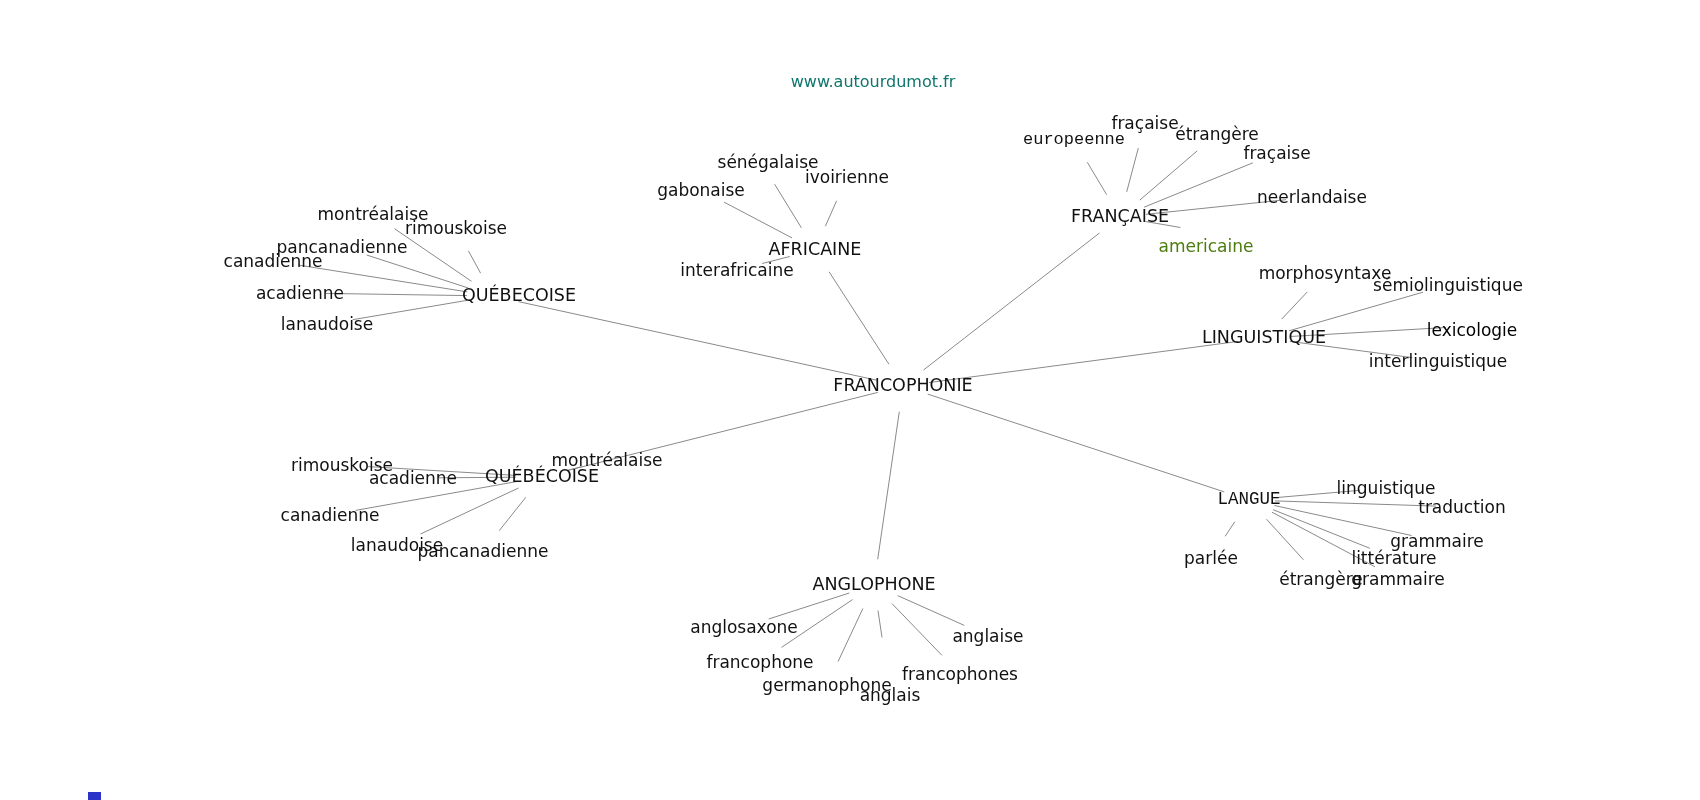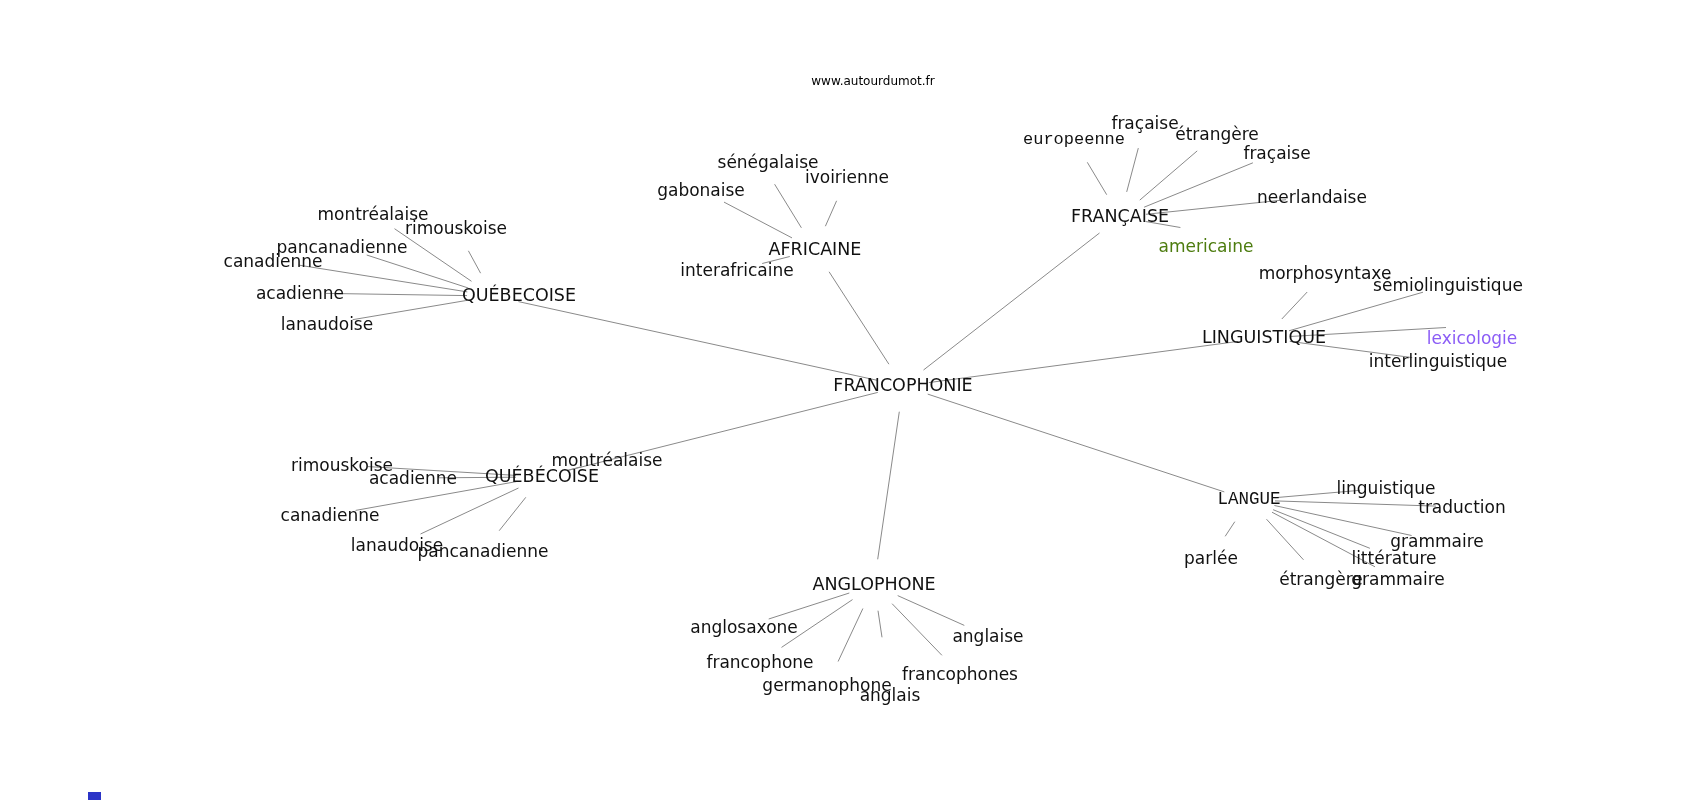--- a/index.html
+++ b/index.html
@@ -36,22 +36,22 @@
     white-space: nowrap;
     cursor: pointer;
     user-select: none;
   }
   .node.center, .node.hub {
     font-size: 17.5px;
   }
   .site-title {
     position: absolute;
     transform: translate(-50%, -50%);
-    font-size: 12px;
-    color: #000000;
+    font-size: 16px;
+    color: #0f766e;
     white-space: nowrap;
   }
   .corner-mark {
     position: absolute;
     background: #2b34c7;
   }
 </style>
 </head>
 <body>
 
@@ -121,21 +121,21 @@
       <div class="node hub" style="left: 1120px; top: 217px; color: rgb(17, 17, 17);">FRANÇAISE</div>
       <div class="node leaf" style="left: 1074px; top: 140px; color: rgb(17, 17, 17); font-family: Liberation Mono, monospace;">europeenne</div>
       <div class="node leaf" style="left: 1145px; top: 123px; color: rgb(17, 17, 17);">fraçaise</div>
       <div class="node leaf" style="left: 1217px; top: 134px; color: rgb(17, 17, 17);">étrangère</div>
       <div class="node leaf" style="left: 1277px; top: 153px; color: rgb(17, 17, 17);">fraçaise</div>
       <div class="node leaf" style="left: 1312px; top: 197px; color: rgb(17, 17, 17);">neerlandaise</div>
       <div class="node leaf" style="left: 1206px; top: 238px; color: #4d7c0f; margin-top: 8px;">americaine</div>
       <div class="node hub" style="left: 1264px; top: 338px; color: rgb(17, 17, 17);">LINGUISTIQUE</div>
       <div class="node leaf" style="left: 1325px; top: 273px; color: rgb(17, 17, 17);">morphosyntaxe</div>
       <div class="node leaf" style="left: 1448px; top: 285px; color: rgb(17, 17, 17);">sémiolinguistique</div>
-      <div class="node leaf" style="left: 1472px; top: 338px; color: #8b5cf6;">lexicologie</div>
+      <div class="node leaf" style="left: 1472px; top: 330px; color: #000000;">lexicologie</div>
       <div class="node leaf" style="left: 1438px; top: 361px; color: rgb(17, 17, 17);">interlinguistique</div>
       <div class="node hub" style="left: 542px; top: 477px; color: rgb(17, 17, 17);">QUÉBÉCOISE</div>
       <div class="node leaf" style="left: 607px; top: 460px; color: rgb(17, 17, 17);">montréalaise</div>
       <div class="node leaf" style="left: 342px; top: 465px; color: rgb(17, 17, 17);">rimouskoise</div>
       <div class="node leaf" style="left: 413px; top: 478px; color: rgb(17, 17, 17);">acadienne</div>
       <div class="node leaf" style="left: 330px; top: 515px; color: rgb(17, 17, 17);">canadienne</div>
       <div class="node leaf" style="left: 397px; top: 545px; color: rgb(17, 17, 17);">lanaudoise</div>
       <div class="node leaf" style="left: 483px; top: 551px; color: rgb(17, 17, 17);">pancanadienne</div>
       <div class="node hub" style="left: 1249px; top: 500px; color: rgb(17, 17, 17); font-family: Liberation Mono, monospace;">LANGUE</div>
       <div class="node leaf" style="left: 1386px; top: 488px; color: rgb(17, 17, 17);">linguistique</div>

